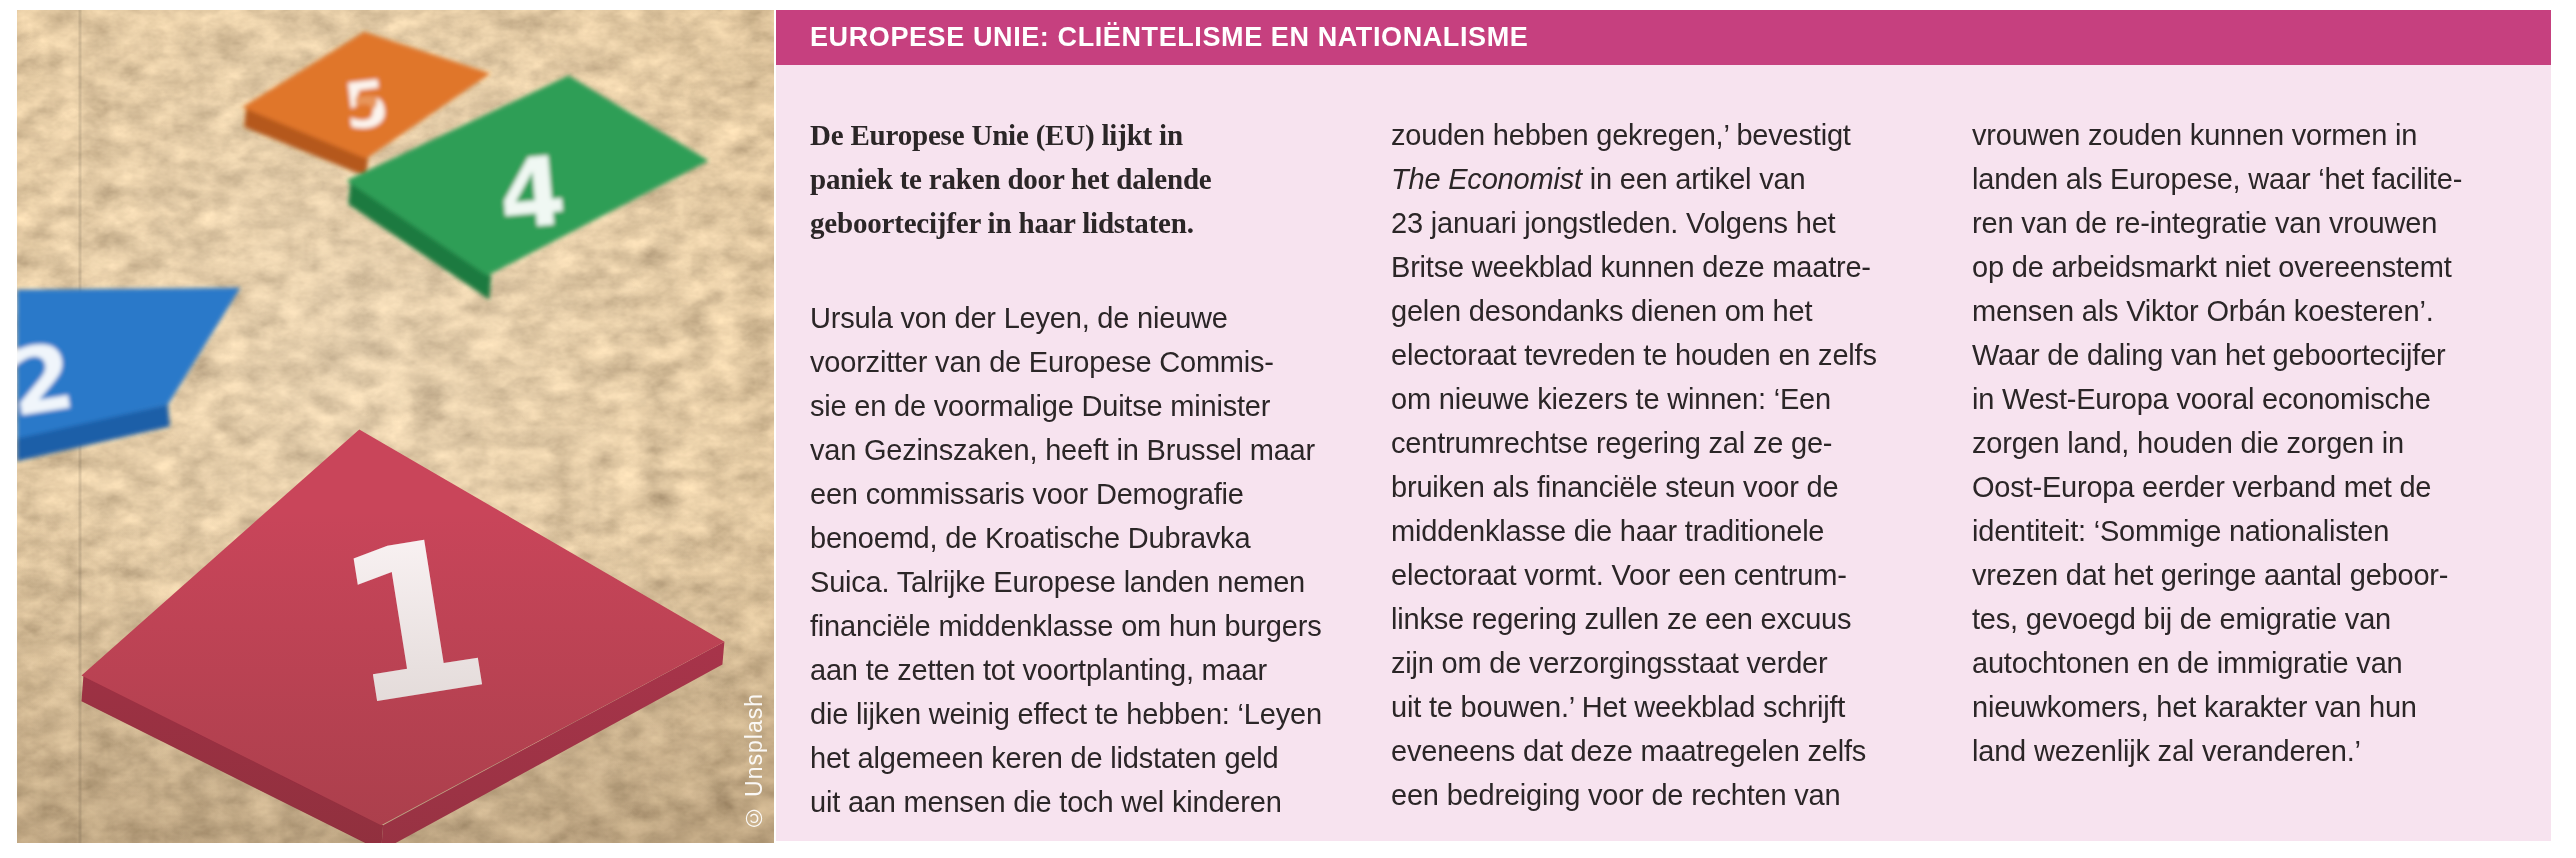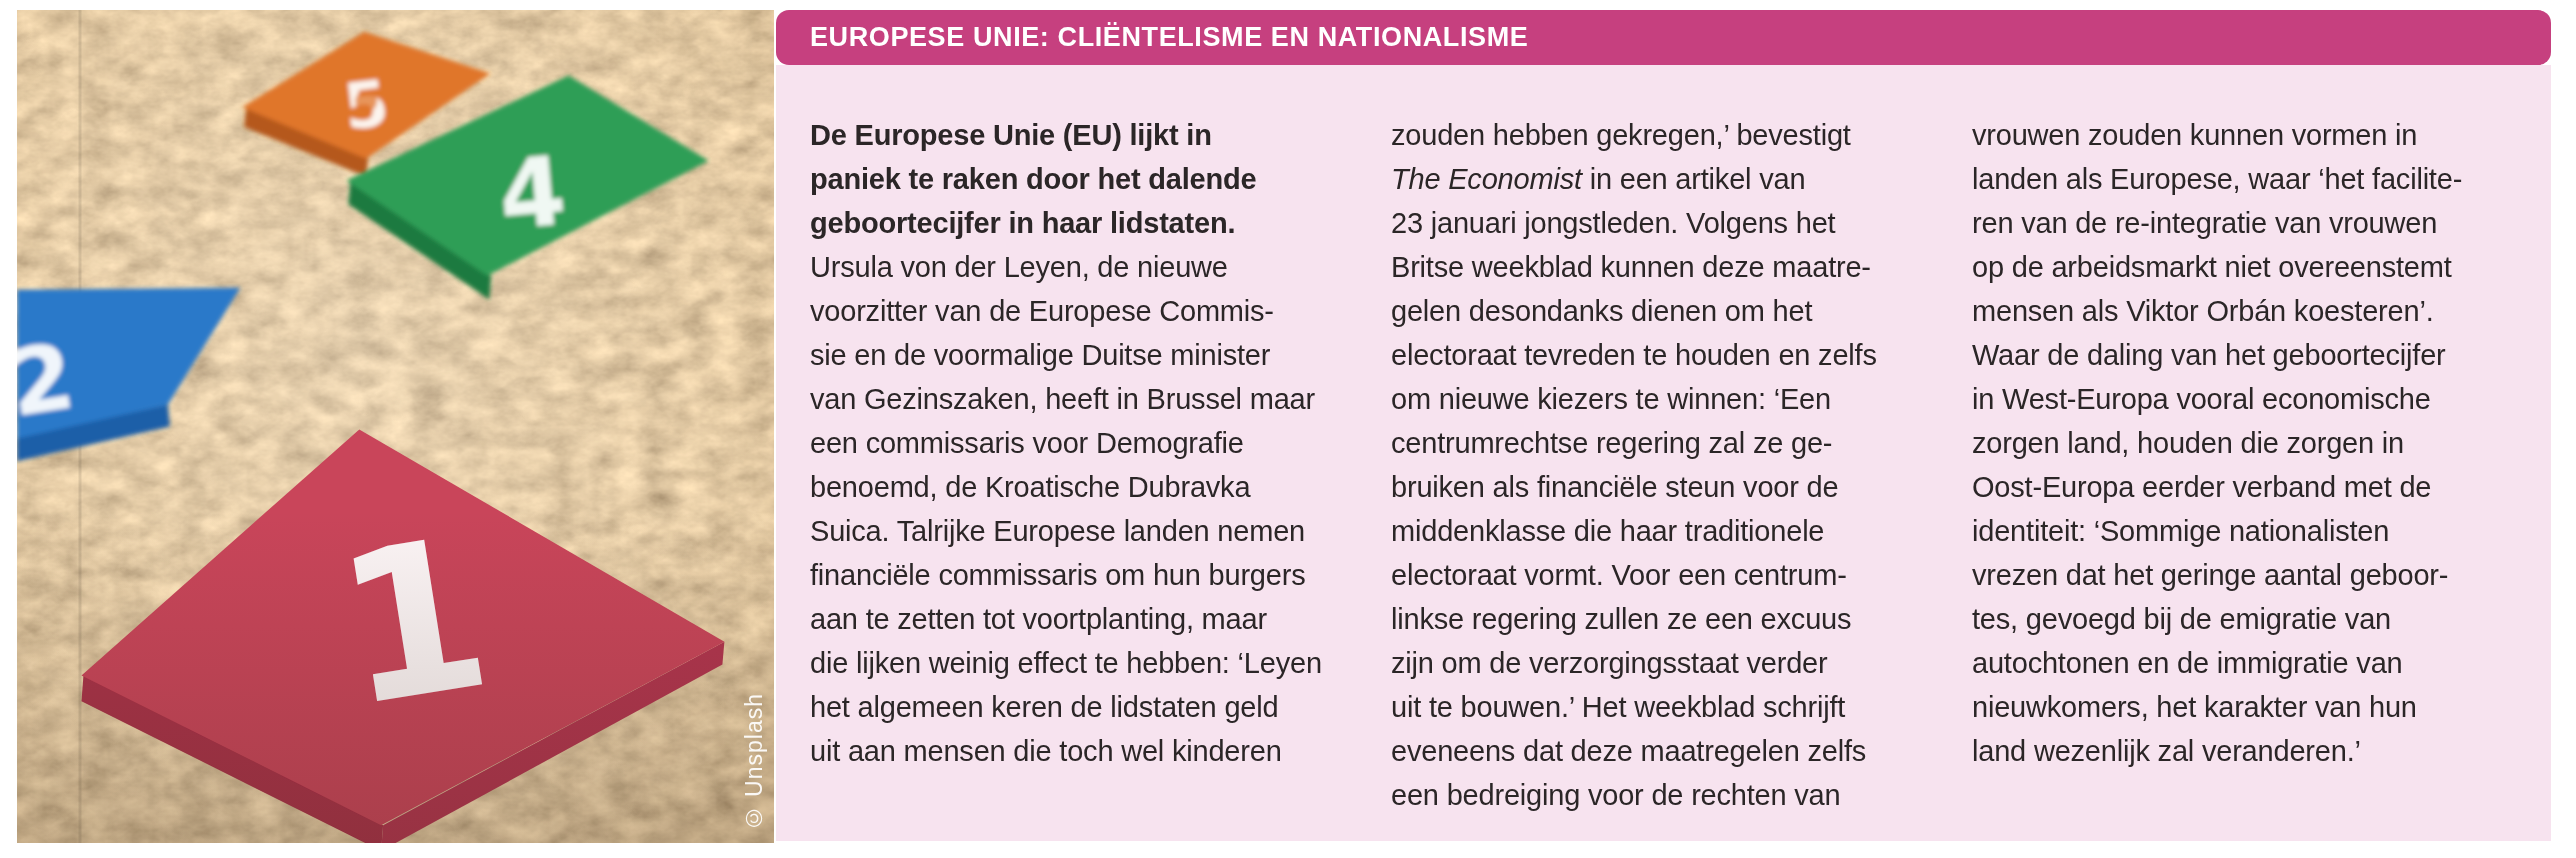--- a/index.html
+++ b/index.html
@@ -5,33 +5,33 @@
   html,body{margin:0;padding:0;background:#ffffff;}
   .page{position:relative;width:2576px;height:859px;background:#fff;overflow:hidden;
         font-family:"Liberation Sans", sans-serif;}
   
   .photo{position:absolute;left:17px;top:10px;width:757px;height:833px;overflow:hidden;background:#a8895f;}
   .photo svg{display:block;width:100%;height:100%;}
   .credit{position:absolute;right:6px;bottom:12px;color:#ffffff;opacity:.93;font-size:23px;
           writing-mode:vertical-rl;transform:rotate(180deg);letter-spacing:1px;}
   
   .panel{position:absolute;left:776px;top:10px;width:1775px;height:831px;}
-  .kicker-bar{position:absolute;left:0;top:0;right:0;height:55px;background:var(--kicker-bar,#c6407f);border-radius:13px;}
+  .kicker-bar{position:absolute;left:0;top:0;right:0;height:55px;background:var(--kicker-bar,#c6407f);}
   .kicker{color:var(--kicker-text,#ffffff);font-weight:bold;font-size:27px;line-height:55px;
           padding-left:34px;letter-spacing:0.6px;white-space:nowrap;}
   .notch{position:absolute;left:63px;top:55px;width:0;height:0;
          border-left:16px solid transparent;border-right:16px solid transparent;
          border-top:17px solid var(--kicker-bar,#c6407f);}
   .panel-body{position:absolute;left:0;top:55px;right:0;bottom:0;background:var(--panel-bg,#f7e3ef);}
   .col{position:absolute;top:48px;width:555px;color:var(--body-text,#2b2627);
        font-size:29px;letter-spacing:-0.2px;}
   .col1{left:34px;}
   .col2{left:615px;}
   .col3{left:1196px;}
-  .intro{font-weight:bold;}
+  .intro{font-weight:bold;margin-bottom:51px;font-family:Liberation Serif, serif;}
   .line{height:44px;line-height:44px;white-space:nowrap;}
   .it{font-style:italic;}
 </style>
 </head>
 <body>
 
 <div class="page">
 
   <div class="photo">
     <svg viewBox="0 0 763 840" preserveAspectRatio="none">
@@ -106,21 +106,21 @@
             <div class="line">geboortecijfer in haar lidstaten.</div>
           </div>
         <div>
             <div class="line">Ursula von der Leyen, de nieuwe</div>
             <div class="line">voorzitter van de Europese Commis-</div>
             <div class="line">sie en de voormalige Duitse minister</div>
             <div class="line">van Gezinszaken, heeft in Brussel maar</div>
             <div class="line">een commissaris voor Demografie</div>
             <div class="line">benoemd, de Kroatische Dubravka</div>
             <div class="line">Suica. Talrijke Europese landen nemen</div>
-            <div class="line">financiële commissaris om hun burgers</div>
+            <div class="line">financiële middenklasse om hun burgers</div>
             <div class="line">aan te zetten tot voortplanting, maar</div>
             <div class="line">die lijken weinig effect te hebben: ‘Leyen</div>
             <div class="line">het algemeen keren de lidstaten geld</div>
             <div class="line">uit aan mensen die toch wel kinderen</div>
           </div>
       </div>
       <div class="col col2">
           <div class="line">zouden hebben gekregen,’ bevestigt</div>
           <div class="line"><span class="it">The Economist</span><span> in een artikel van</span></div>
           <div class="line">23 januari jongstleden. Volgens het</div>

